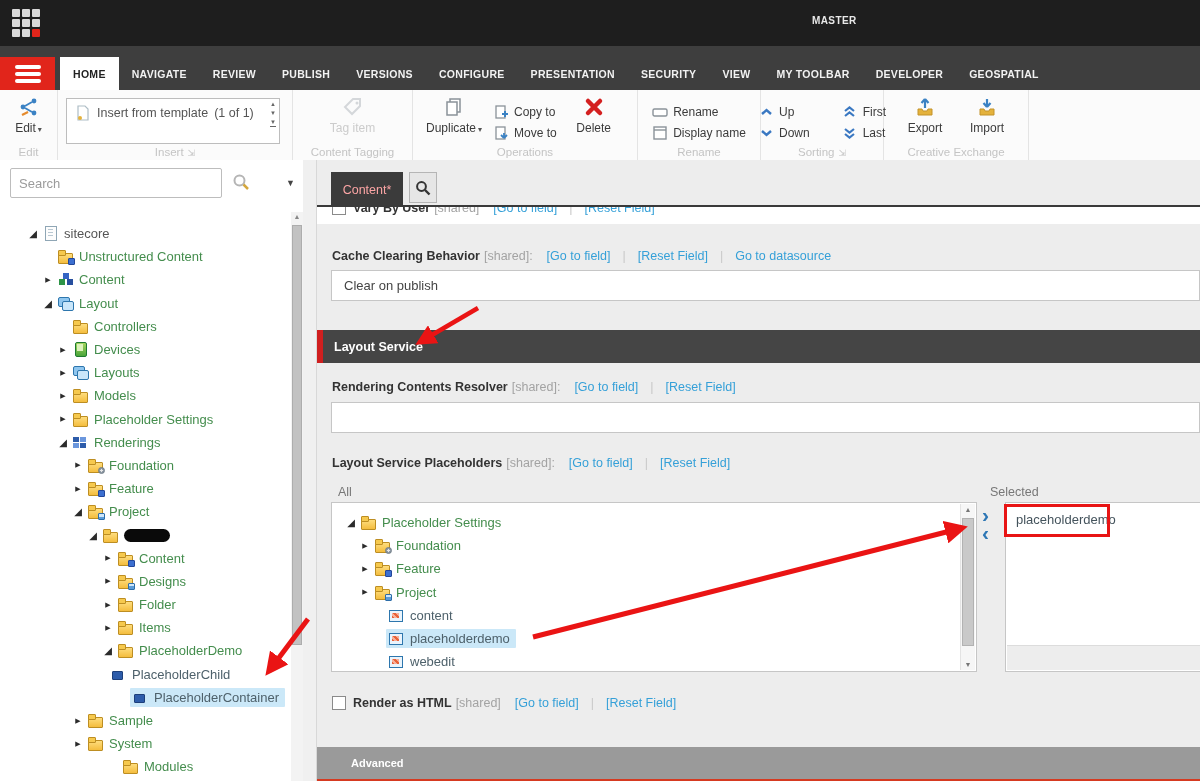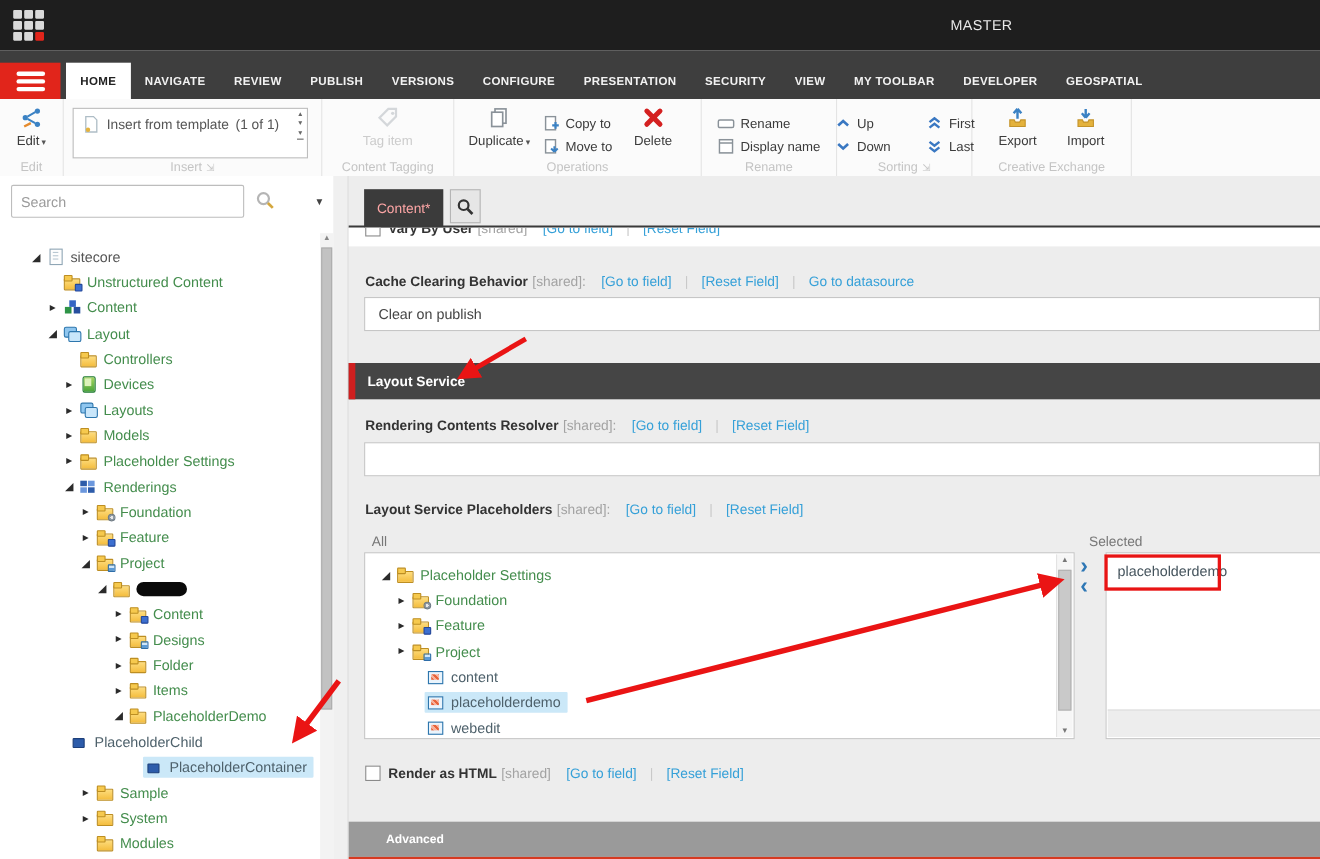--- a/index.html
+++ b/index.html
@@ -4,21 +4,21 @@
 <style>
   html,body{margin:0;padding:0;background:#fff}
   #app{position:relative;width:1200px;height:781px;overflow:hidden;
        font-family:"Liberation Sans",sans-serif;font-size:13px;color:#444;background:#fff}
   
   .topbar{position:absolute;left:0;top:0;width:1200px;height:46px;background:#1e1e1e}
   .logo{position:absolute;left:12px;top:9px;width:28px;height:28px;display:grid;
         grid-template-columns:repeat(3,1fr);grid-template-rows:repeat(3,1fr);gap:2px}
   .logo i{background:#d9d9d9;border-radius:1px}
   .logo i.red{background:#e1251b}
-  .master{position:absolute;left:864px;top:15px;color:#e8e8e8;font-size:13px;font-weight:normal;letter-spacing:.4px}
+  .master{position:absolute;left:812px;top:15px;color:#e8e8e8;font-size:10px;font-weight:bold;letter-spacing:.4px}
   
   .tabbar{position:absolute;left:0;top:46px;width:1200px;height:44px;background:#3e3e3e}
   .menu-btn{position:absolute;left:0;bottom:0;width:55px;height:33px;background:#e1251b;
             display:flex;flex-direction:column;justify-content:center;align-items:center;gap:3px;cursor:pointer}
   .menu-btn i{width:26px;height:4px;background:#fff;border-radius:2px}
   .tabs{position:absolute;left:60px;bottom:0;height:33px;display:flex}
   .rtab{height:33px;display:flex;align-items:center;padding:0 13px;color:#f2f2f2;
         font-size:10.5px;font-weight:bold;letter-spacing:.3px;cursor:pointer}
   .rtab.active{background:#fff;color:#222}
   
@@ -499,21 +499,21 @@
             <span class="tlabel green">Items</span>
           </span>
         </div>
       <div class="trow lvl5">
           <span class="exp o"></span>
           <span class="tsel">
             <span class="ic ic-folder"></span>
             <span class="tlabel green">PlaceholderDemo</span>
           </span>
         </div>
-      <div class="trow lvl6" style="padding-left:62px">
+      <div class="trow lvl6" style="padding-left:108px">
           <span class="tsel">
             <span class="ic ic-phs"></span>
             <span class="tlabel slate">PlaceholderChild</span>
           </span>
         </div>
       <div class="trow lvl6" style="padding-left:130px">
           <span class="tsel selected">
             <span class="ic ic-phs"></span>
             <span class="tlabel slate">PlaceholderContainer</span>
           </span>
@@ -525,21 +525,21 @@
             <span class="tlabel green">Sample</span>
           </span>
         </div>
       <div class="trow lvl3">
           <span class="exp c"></span>
           <span class="tsel">
             <span class="ic ic-folder"></span>
             <span class="tlabel green">System</span>
           </span>
         </div>
-      <div class="trow lvl3" style="padding-left:85px">
+      <div class="trow lvl3" style="padding-left:120px">
           <span class="tsel">
             <span class="ic ic-folder"></span>
             <span class="tlabel green">Modules</span>
           </span>
         </div>
     </div>
 
     <div class="sb-scroll">
       <div class="up">▲</div>
       <div class="sb-thumb"></div>

